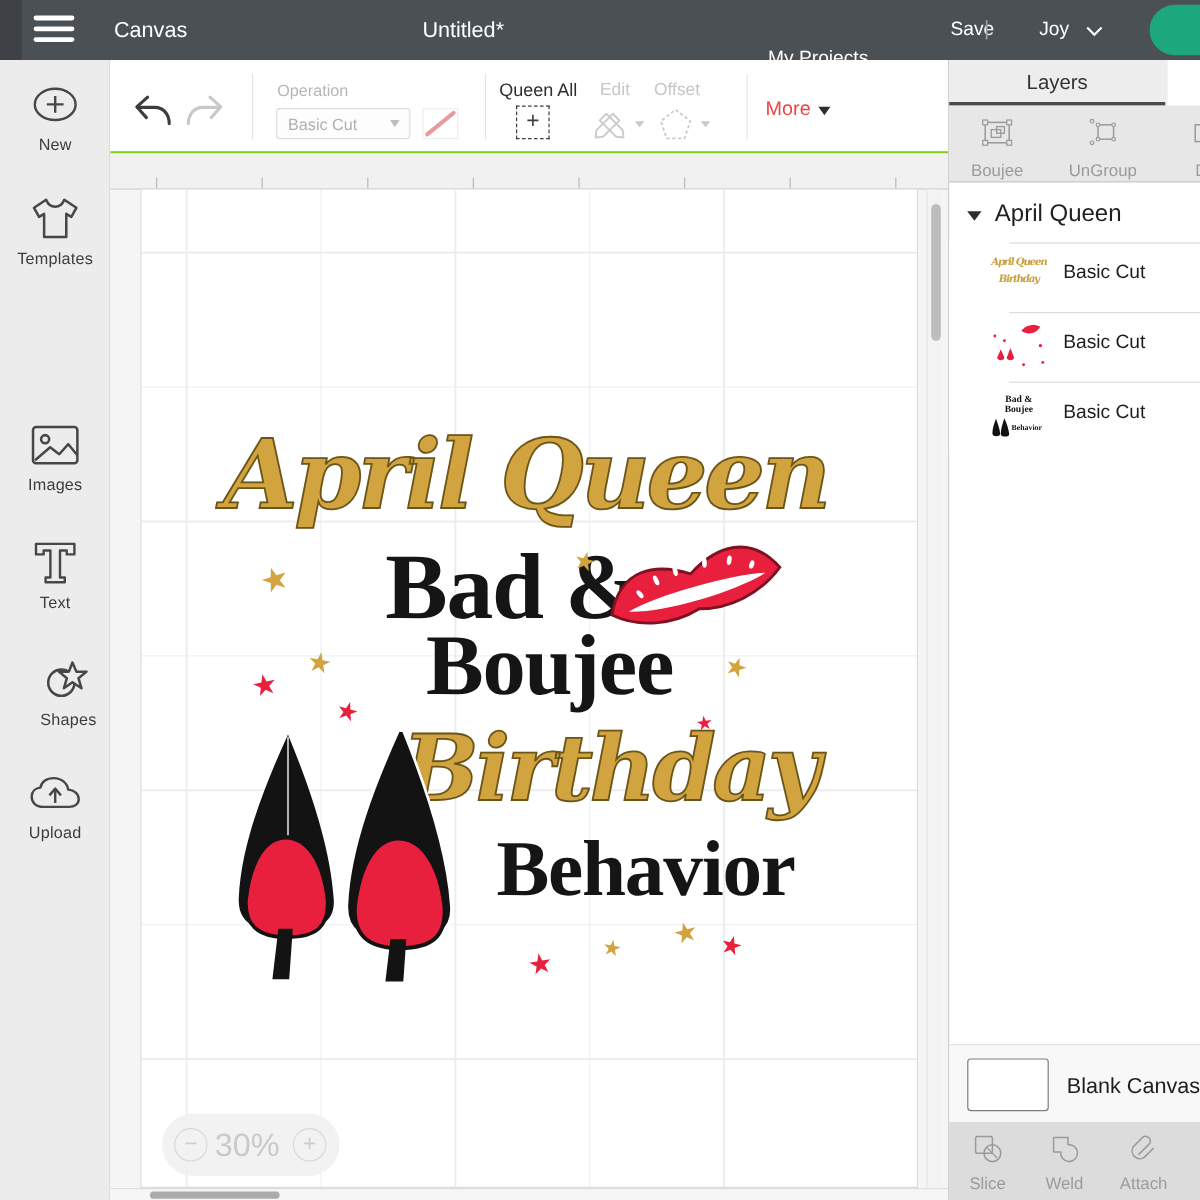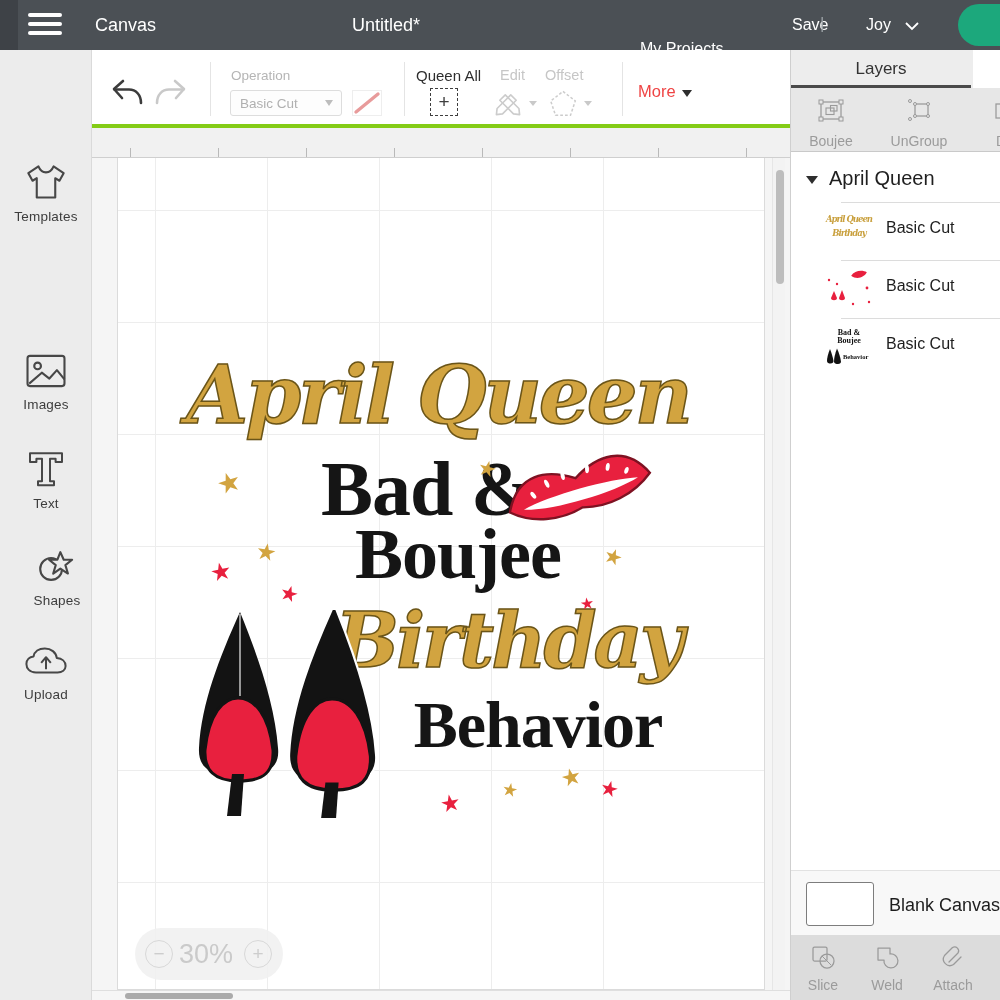--- a/index.html
+++ b/index.html
@@ -20,21 +20,21 @@
   #green-btn { position:absolute; left:958px; top:4px; width:120px; height:42px; border-radius:21px; background:#1CA87C; cursor:pointer; }
 
   
   #sidebar { position:absolute; left:0; top:50px; width:92px; height:950px; background:#ECECEC; border-right:1px solid #DADADA; }
   .side-item { position:absolute; left:0; width:92px; text-align:center; cursor:pointer; }
   .side-item .ic { display:block; margin:0 auto 6px auto; }
   .side-item .lbl { font-size:13.5px; color:#3D3D3D; letter-spacing:.2px; }
 
   
   #content { position:absolute; left:92px; top:50px; width:698px; height:950px; background:#F5F5F5; }
-  #toolbar { position:absolute; left:0; top:0; width:830px; height:78px; background:#fff; border-bottom:4px solid #84cc16; }
+  #toolbar { position:absolute; left:0; top:0; width:830px; height:78px; background:#fff; border-bottom:2px solid #84cc16; }
   .vdiv { position:absolute; top:12px; height:54px; width:1px; background:#E4E4E4; }
   .tool-label-muted { position:absolute; font-size:13.5px; color:#B5B5B5; }
   .tool-label-dark  { position:absolute; font-size:15px; color:#2E2E2E; }
   #op-dropdown { position:absolute; left:138px; top:40px; width:112px; height:26px; border:1px solid #DDD; border-radius:3px; background:#FDFDFD; cursor:pointer; }
   #op-dropdown .val { position:absolute; left:9px; top:5px; font-size:13.5px; color:#B0B0B0; }
   #op-dropdown .caret { position:absolute; right:8px; top:9px; width:0; height:0; border-left:4.5px solid transparent; border-right:4.5px solid transparent; border-top:6px solid #BDBDBD; }
   #op-swatch { position:absolute; left:260px; top:40px; width:30px; height:26px; border:1px solid #EEE; background:#fff; cursor:pointer; }
   #selectall-icon { position:absolute; left:338px; top:38px; width:28px; height:28px; border:1.6px dashed #3E3E3E; color:#3E3E3E; font-size:19px; line-height:25px; text-align:center; cursor:pointer; }
   .mini-caret { position:absolute; width:0; height:0; border-left:4px solid transparent; border-right:4px solid transparent; border-top:5px solid #C9C9C9; }
   #more-btn { position:absolute; left:546px; top:32px; font-size:16.5px; color:#ef4444; cursor:pointer; }
@@ -108,20 +108,28 @@
   <div class="tb-link" style="left:866px;">Joy</div>
   <div id="user-chevron">
     <svg width="14" height="12" viewBox="0 0 14 12">
         <polyline points="1,3 7,9 13,3" fill="none" stroke="#fff" stroke-width="1.8"></polyline>
       </svg>
   </div>
   <div id="green-btn"></div>
 </div>
 
 <div id="sidebar">
+  <div class="side-item" style="top:22px;">
+    <svg class="ic" width="40" height="34" viewBox="0 0 40 34">
+        <ellipse cx="20" cy="15" rx="17" ry="13" fill="none" stroke="#474747" stroke-width="2"></ellipse>
+        <line x1="20" y1="8" x2="20" y2="22" stroke="#474747" stroke-width="2"></line>
+        <line x1="13" y1="15" x2="27" y2="15" stroke="#474747" stroke-width="2"></line>
+      </svg>
+    <span class="lbl">New</span>
+  </div>
   <div class="side-item" style="top:113px;">
     <svg class="ic" width="42" height="38" viewBox="0 0 100 90">
         <path d="M32,8 L8,24 L18,42 L28,36 L28,82 L72,82 L72,36 L82,42 L92,24 L68,8 C64,18 57,22 50,22 C43,22 36,18 32,8 Z" fill="none" stroke="#474747" stroke-width="5" stroke-linejoin="round"></path>
       </svg>
     <span class="lbl">Templates</span>
   </div>
   <div class="side-item" style="top:303px;">
     <svg class="ic" width="42" height="36" viewBox="0 0 100 84">
         <rect x="6" y="6" width="88" height="72" rx="6" fill="none" stroke="#474747" stroke-width="5"></rect>
         <circle cx="30" cy="30" r="8" fill="none" stroke="#474747" stroke-width="5"></circle>

